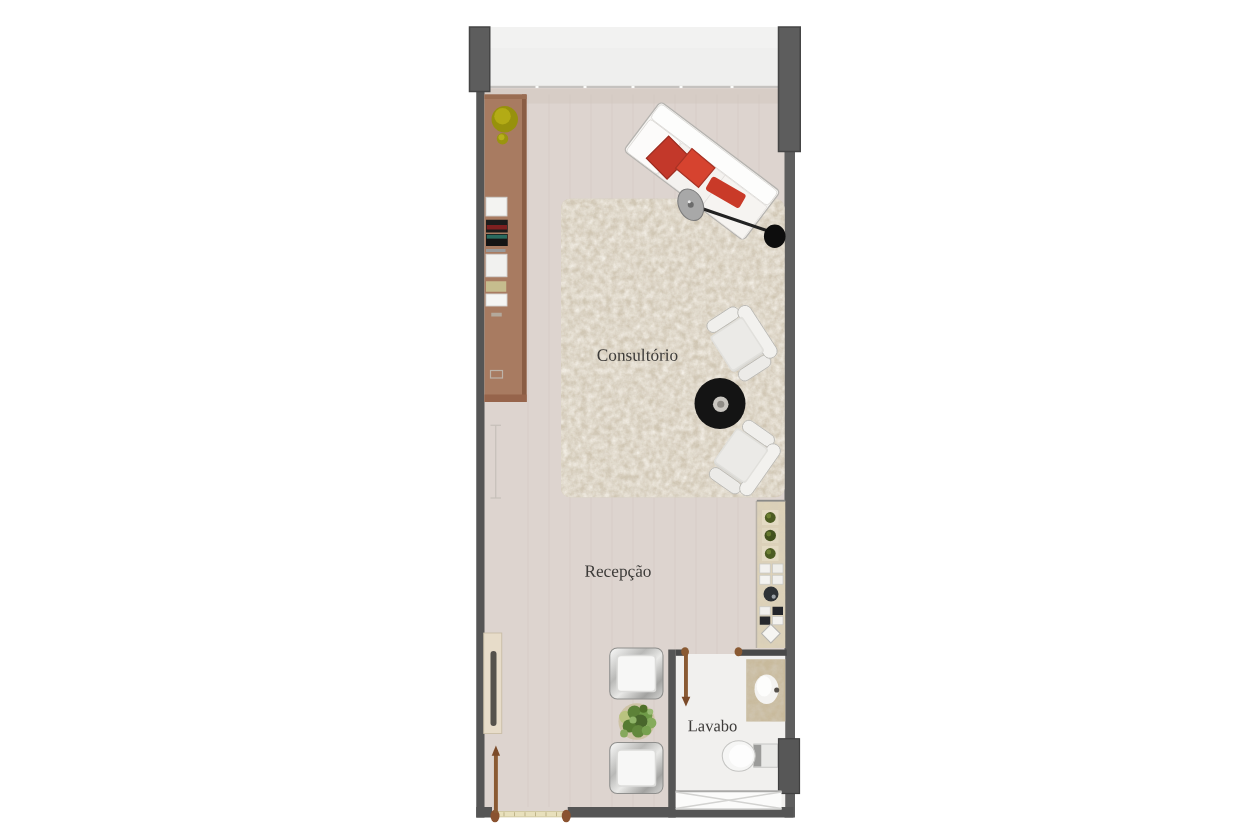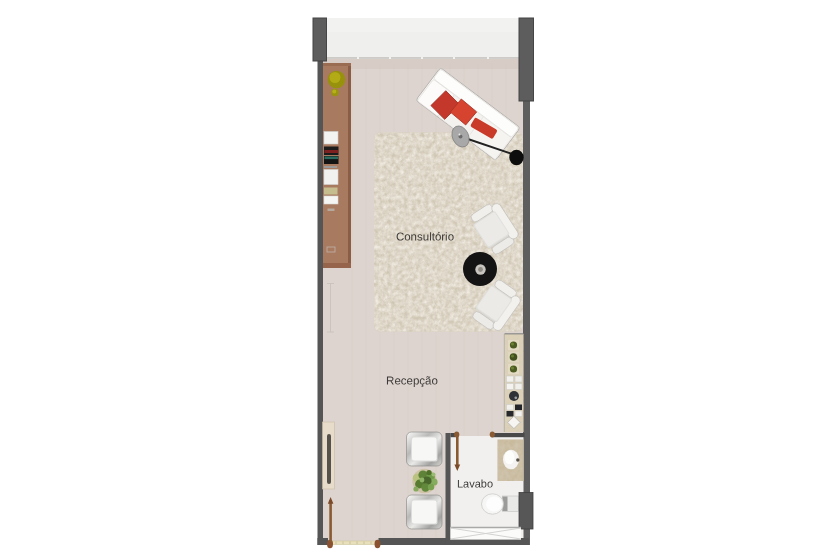--- a/index.html
+++ b/index.html
@@ -1,17 +1,17 @@
 <!DOCTYPE html>
 <html><head>
 <meta charset="utf-8">
 <style>
   html,body{margin:0;padding:0;background:#ffffff;}
   #page{position:relative;width:754px;height:560px;background:#ffffff;overflow:hidden;
-        font-family:Liberation Sans, sans-serif;}
+        font-family:Liberation Serif, serif;}
   svg{position:absolute;left:0;top:0;}
   text{-webkit-font-smoothing:antialiased;}
 </style>
 </head>
 <body>
 <div id="page">
 <svg width="840" height="560" viewBox="0 0 840 560">
 <defs>
   <filter id="noiseD" x="-5%" y="-5%" width="110%" height="110%">
     <feTurbulence type="fractalNoise" baseFrequency="0.2" numOctaves="3" seed="11"></feTurbulence>

